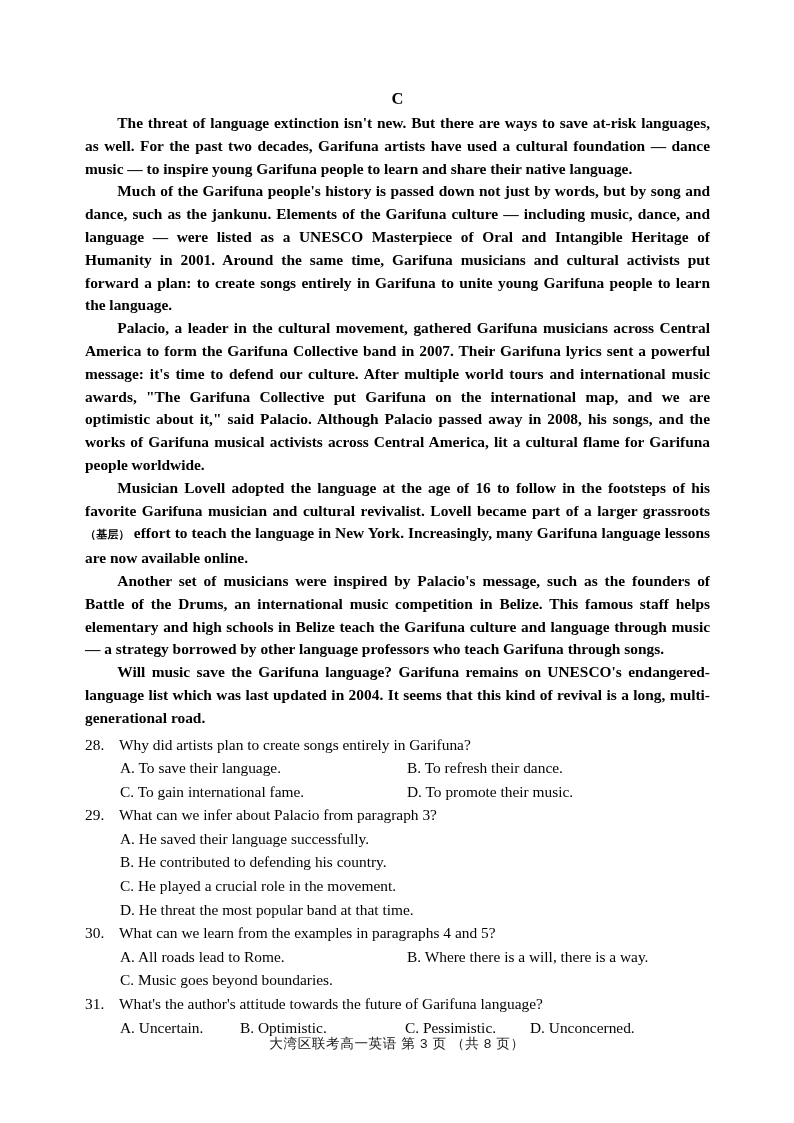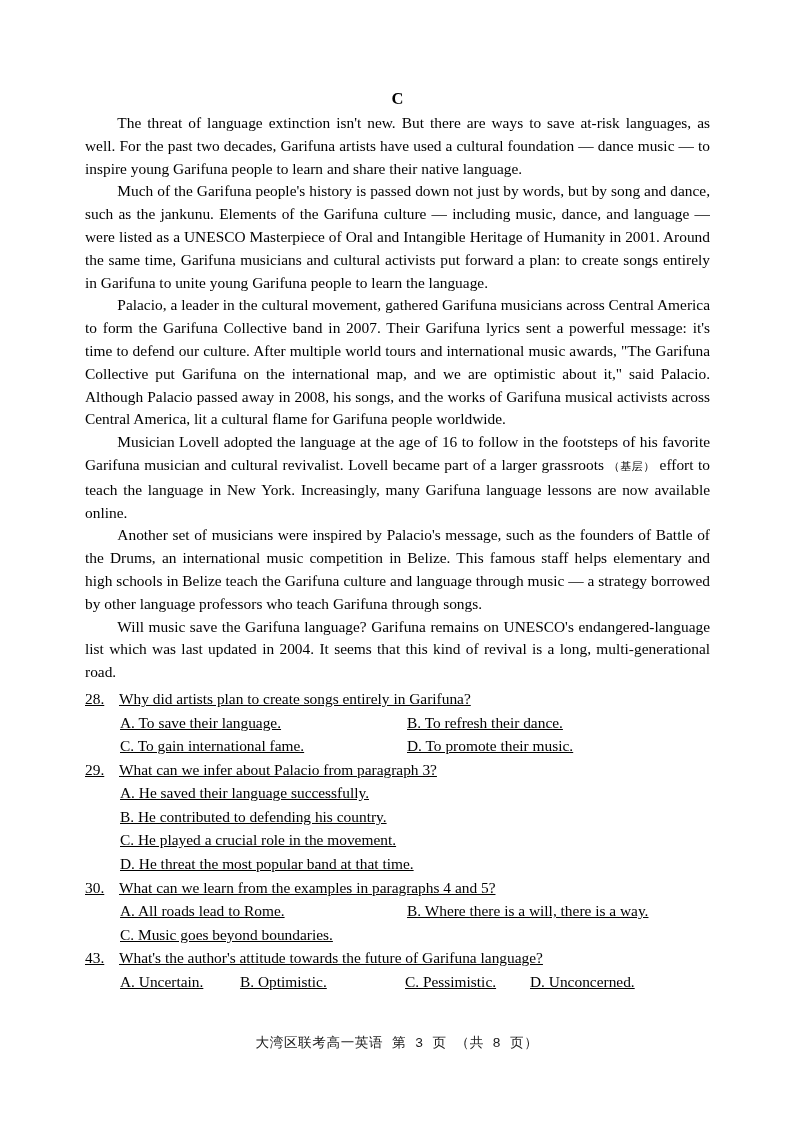--- a/index.html
+++ b/index.html
@@ -35,20 +35,21 @@
     font-weight: bold;
     font-size: 16.5px;
     line-height: 22px;
     margin: 0 0 2px 0;
     letter-spacing: 0.3px;
   }
 
   
   .passage {
     margin: 0;
+    font-weight: bold;
   }
   .para {
     margin: 0;
     font-size: 15.4px;
     line-height: 22.8px;
     text-align: justify;
     text-justify: inter-word;
     text-indent: 2.1em;
     hyphens: none;
   }
@@ -57,21 +58,20 @@
     font-size: 11px;
   }
 
   
   .questions {
     margin-top: 3px;
   }
   .question {
     margin: 0;
     padding: 0;
-    text-decoration: underline;
   }
   .q-stem {
     display: flex;
     align-items: flex-start;
     font-size: 15.4px;
     line-height: 23.6px;
     white-space: nowrap;
   }
   .q-num {
     width: 34px;
@@ -105,21 +105,21 @@
   .opts.cols4 .opt:nth-child(3) { width: 125px; }
   .opts.cols4 .opt:nth-child(4) { width: auto; }
 
   
   .footer {
     position: absolute;
     left: 0;
     right: 0;
     top: 1034px;
     text-align: center;
-    font-family: Liberation Mono, monospace;
+    font-family: Liberation Sans, sans-serif;
     font-size: 13.6px;
     line-height: 20px;
     letter-spacing: 0.6px;
     color: #1a1a1a;
   }
 </style>
 </head>
 <body>
 
 <div class="page">
@@ -187,21 +187,21 @@
             <span class="opt">B. Where there is a will, there is a way.</span>
           </div>
           <div class="opt-row">
             <span class="opt">C. Music goes beyond boundaries.</span>
           </div>
         </div>
       </div>
 
       <div class="question">
         <div class="q-stem">
-          <span class="q-num">43.</span>
+          <span class="q-num">31.</span>
           <span class="q-text">What's the author's attitude towards the future of Garifuna language?</span>
         </div>
         <div class="opts cols4">
           <div class="opt-row">
             <span class="opt">A. Uncertain.</span>
             <span class="opt">B. Optimistic.</span>
             <span class="opt">C. Pessimistic.</span>
             <span class="opt">D. Unconcerned.</span>
           </div>
         </div>

